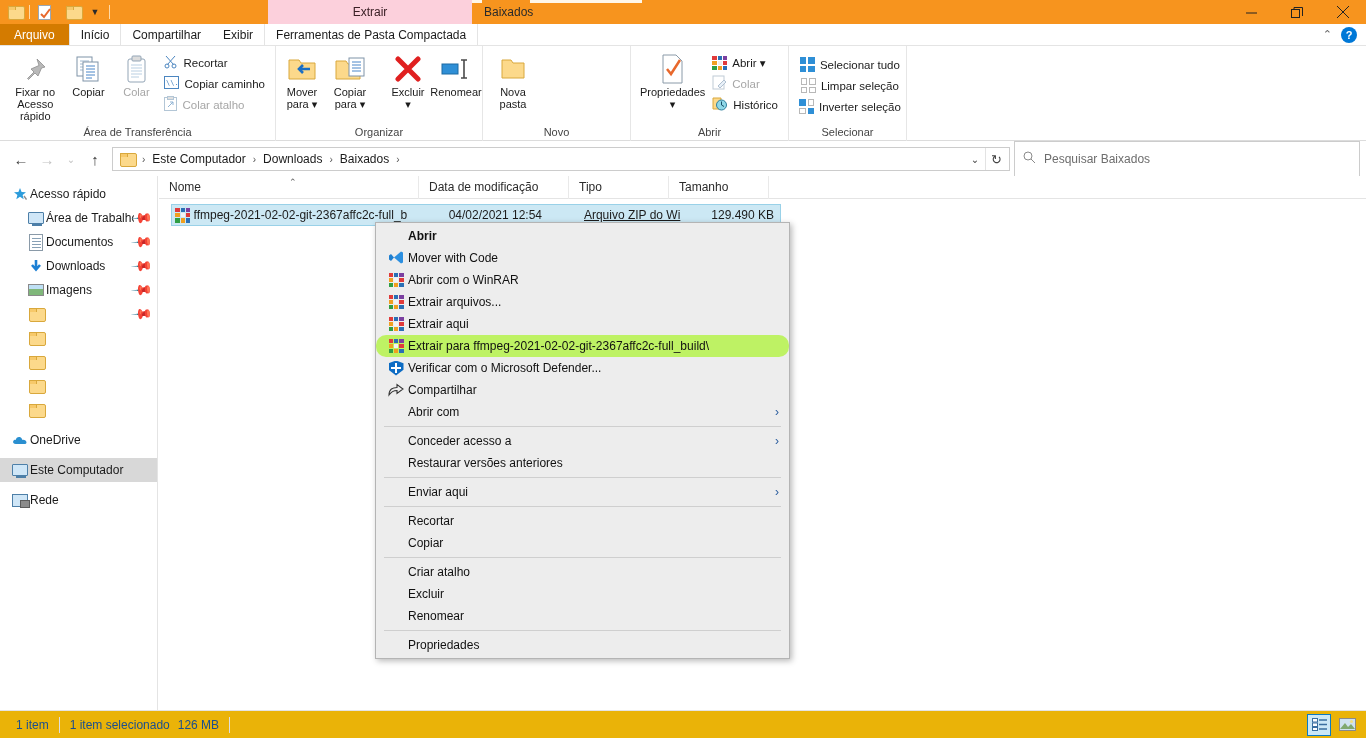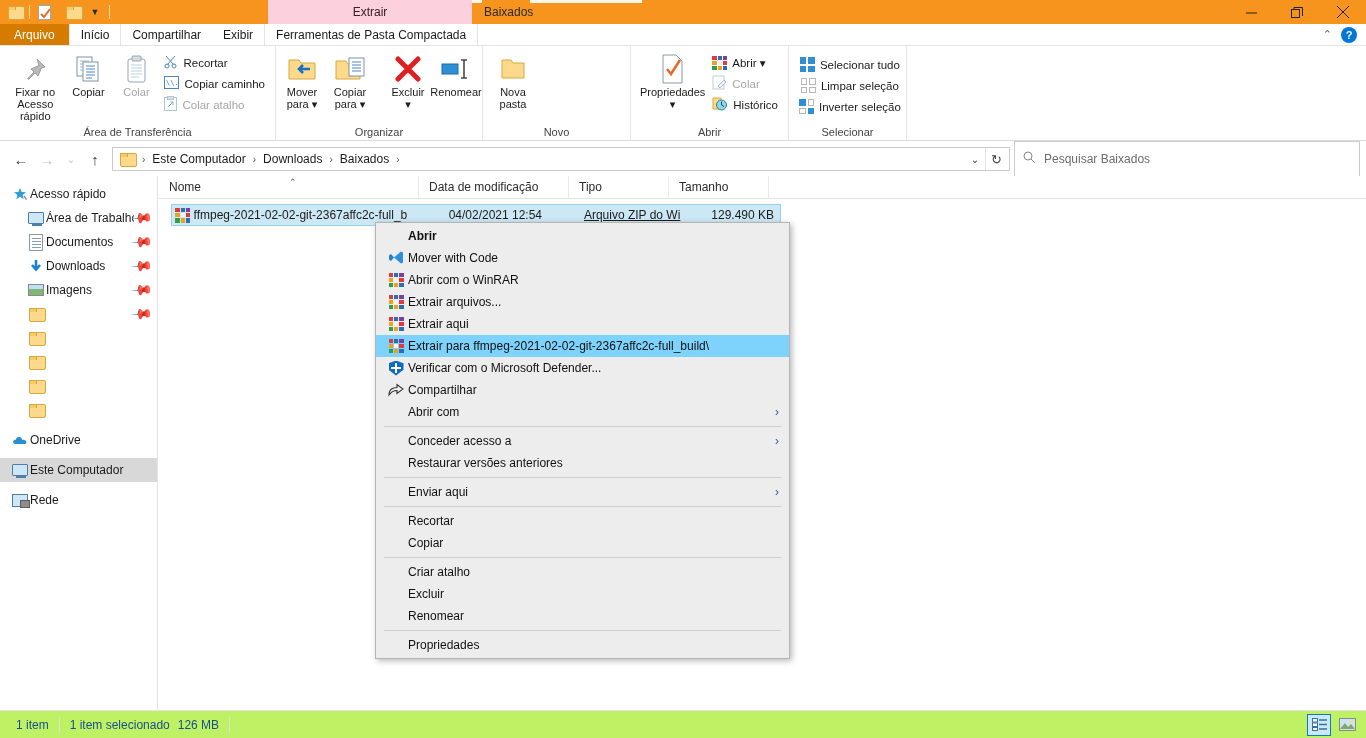--- a/index.html
+++ b/index.html
@@ -113,40 +113,40 @@
            font-size:12px; color:#2b2b2b; position:relative; }
   .colhdr .c{ padding-left:10px; border-right:1px solid #e9e9e9; height:23px; display:flex; align-items:center; }
   .sortmark{ position:absolute; top:1px; color:#5a5a5a; font-size:9px; }
   .filerow{ height:22px; display:flex; align-items:center; font-size:12px; color:#1b1b1b;
             background:#cce8f4; border:1px solid #99d1e8; margin-left:12px; width:610px; }
   .filerow .fic{ width:22px; display:flex; align-items:center; justify-content:center; }
 
   
   .statusbar{
     position:absolute; left:0; top:710px; width:1366px; height:28px;
-    background:#bef264; border-top:1px solid #e4e4e4; display:flex; align-items:center;
+    background:#eab308; border-top:1px solid #e4e4e4; display:flex; align-items:center;
     font-size:12px; color:#1b4e8e; padding:0 8px;
   }
   .st-sep{ width:1px; height:16px; background:#dedede; margin:0 10px; }
   .viewbtns{ margin-left:auto; display:flex; align-items:center; gap:6px; }
   .viewbtn{ width:22px;height:20px;display:flex;align-items:center;justify-content:center; }
   .viewbtn.active{ outline:1px solid #0a7bc4; background:#cbe8f7; }
 
   
   .ctxmenu{
     position:absolute; left:375px; top:222px; width:415px;
     background:#ededed; border:1px solid #b4b4b4;
     box-shadow:2px 2px 6px rgba(0,0,0,.28);
     padding:2px 0; font-size:12px; color:#111;
   }
   .mi{ height:22px; display:flex; align-items:center; padding:0 8px 0 8px; white-space:nowrap; }
   .mi .mic{ width:24px; min-width:24px; display:flex; align-items:center; justify-content:center; }
   .mi .mtext{ flex:1; }
   .mi.bold .mtext{ font-weight:bold; }
-  .mi.hl{ background:#7dd3fc; }
+  .mi.hl{ background:#bef264;border-radius:10px; }
   .mi .arrow{ color:#2a5d9e; font-size:12px; padding-right:2px; }
   .msep{ height:1px; background:#cfcfcf; margin:3px 8px 3px 8px; }
 
   
   .folder{ width:15px;height:12px;position:relative;display:inline-block; }
   .folder:before{ content:""; position:absolute; left:0; top:0; width:15px; height:12px;
      background:#fcd98b; border:1px solid #d9a83c; border-radius:1px 2px 2px 2px; }
   .folder:after{ content:""; position:absolute; left:0; top:0; width:6px; height:3px;
      background:#f7c96a; border:1px solid #d9a83c; border-bottom:none; border-radius:1px 1px 0 0; }
 

